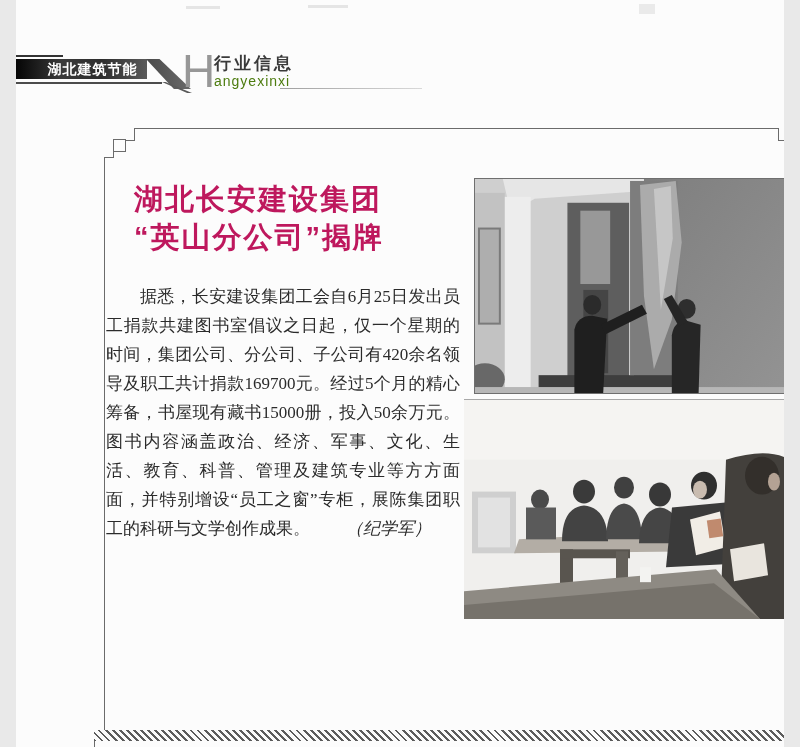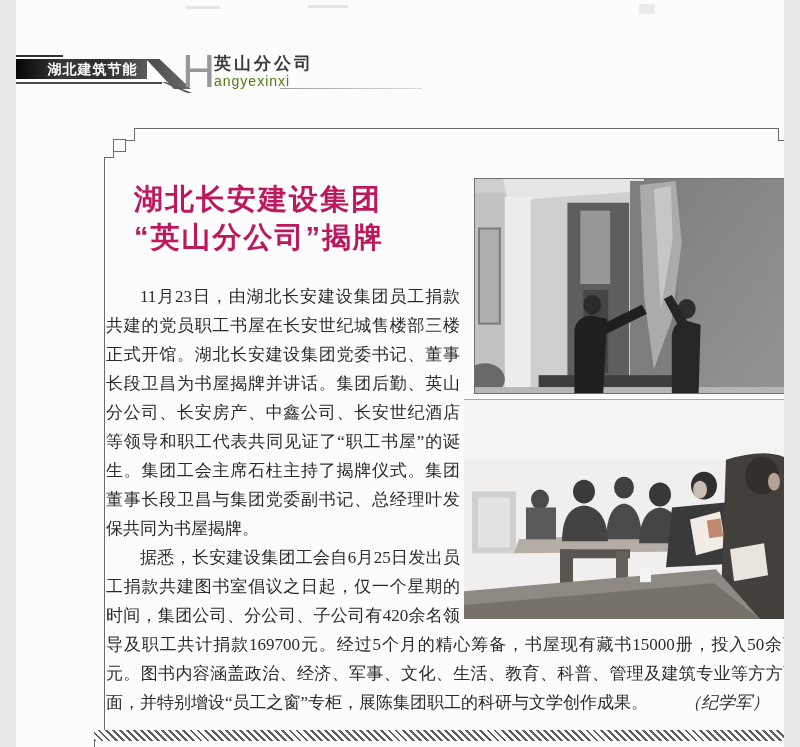--- a/index.html
+++ b/index.html
@@ -111,21 +111,21 @@
   <div class="scan-mark m3"></div>
 
   <div>
     <div class="banner-topline"></div>
     <div class="banner-band">湖北建筑节能</div>
     <div class="banner-tip"></div>
     <div class="banner-underline"></div>
     <div class="banner-underline-diag"></div>
 
     <div class="h-letter">H</div>
-    <div class="section-title">英山分公司</div>
+    <div class="section-title">行业信息</div>
     <div class="section-subtitle">angyexinxi</div>
     <div class="header-rule"></div>
   </div>
 
   <div class="ln box-top"></div>
   <div class="ln box-left"></div>
   <div class="ln box-right"></div>
   <div class="ln jl1"></div>
   <div class="ln jl2"></div>
   <div class="ln jl3"></div>
@@ -206,21 +206,20 @@
         </svg>
       </div>
     </div>
 
     <h1 class="article-title">
       <span>湖北长安建设集团</span><br>
       <span>“英山分公司”揭牌</span>
     </h1>
 
     <div class="body-text">
-      <p class="para">11月23日，由湖北长安建设集团员工捐款共建的党员职工书屋在长安世纪城售楼部三楼正式开馆。湖北长安建设集团党委书记、董事长段卫昌为书屋揭牌并讲话。集团后勤、英山分公司、长安房产、中鑫公司、长安世纪酒店等领导和职工代表共同见证了“职工书屋”的诞生。集团工会主席石柱主持了揭牌仪式。集团董事长段卫昌与集团党委副书记、总经理叶发保共同为书屋揭牌。</p>
       <p class="para"><span>据悉，长安建设集团工会自6月25日发出员工捐款共建图书室倡议之日起，仅一个星期的时间，集团公司、分公司、子公司有420余名领导及职工共计捐款169700元。经过5个月的精心筹备，书屋现有藏书15000册，投入50余万元。图书内容涵盖政治、经济、军事、文化、生活、教育、科普、管理及建筑专业等方方面面，并特别增设“员工之窗”专柜，展陈集团职工的科研与文学创作成果。</span><span class="byline">（纪学军）</span></p>
     </div>
   </div>
 
   <div class="bottom-hatch"></div>
   <div class="ln bottom-tick"></div>
 
 </div>
 
 </body></html>

